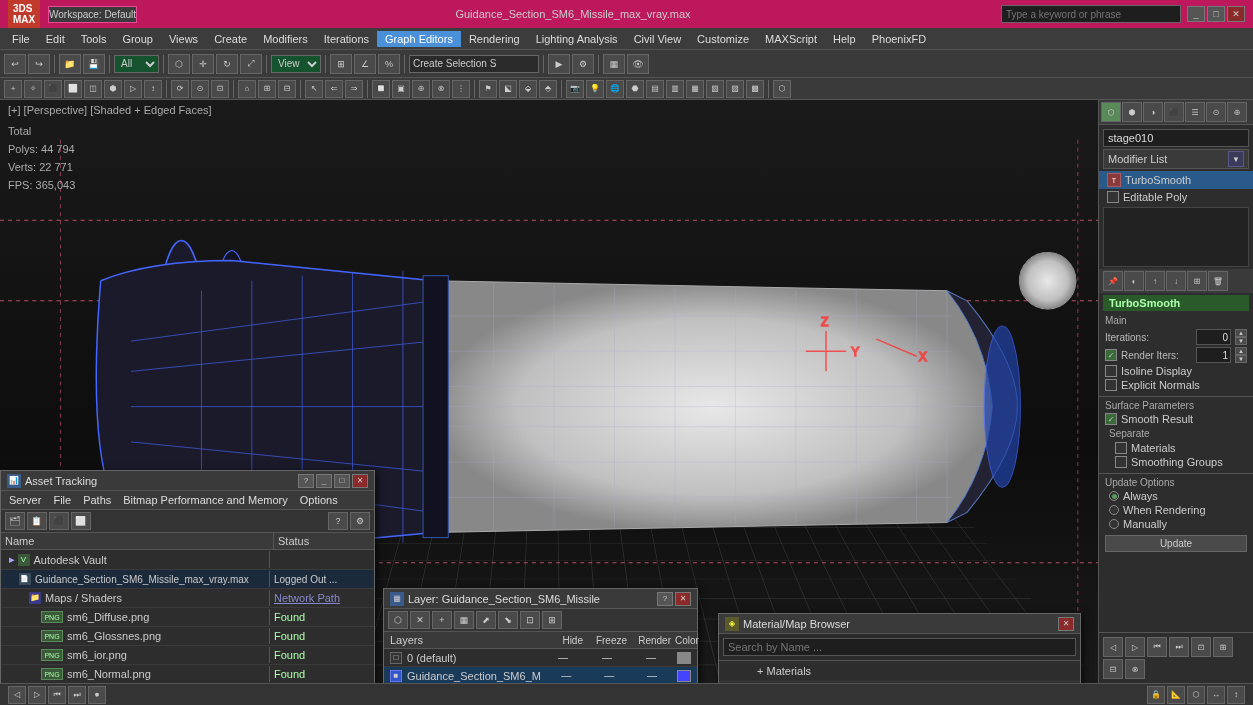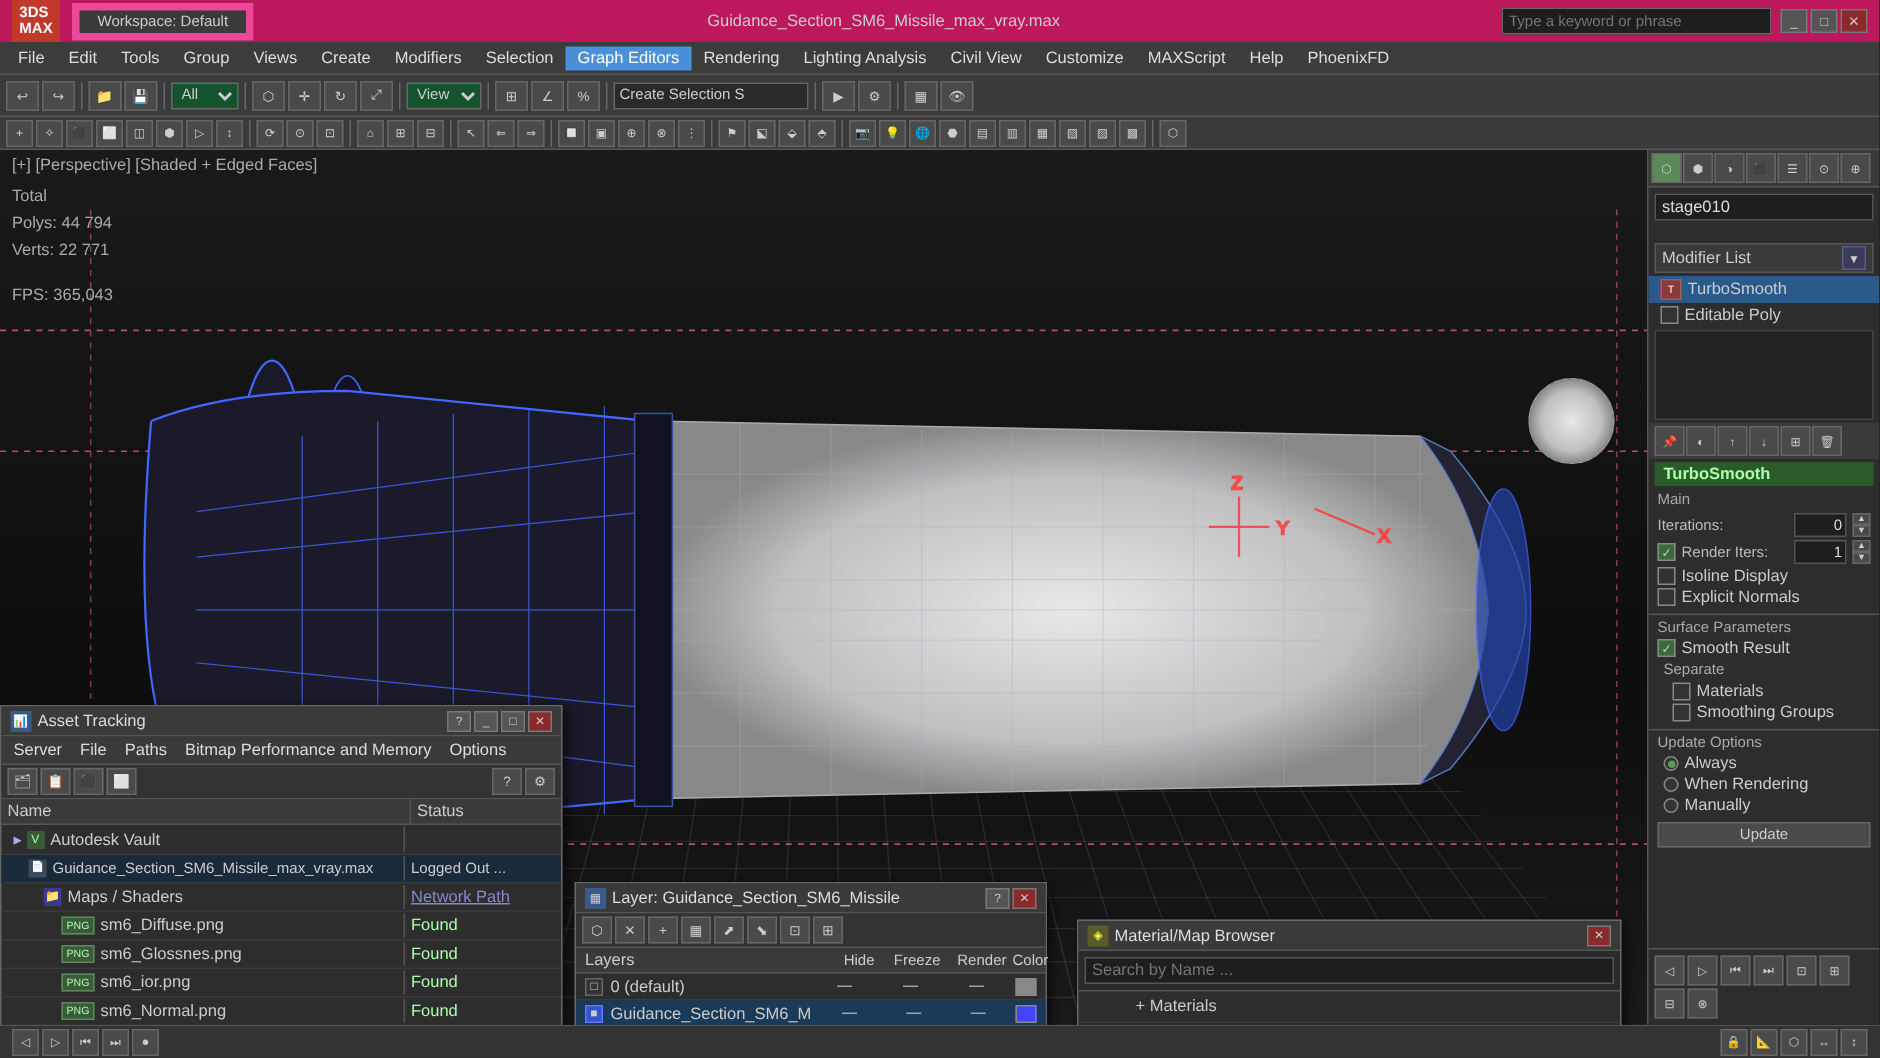--- a/index.html
+++ b/index.html
@@ -30,21 +30,21 @@
     .viewport-label { position: absolute; top: 4px; left: 8px; color: #aaa; font-size: 11px; z-index: 5; }
     .viewport-stats { position: absolute; top: 22px; left: 8px; color: #aaa; font-size: 11px; line-height: 18px; z-index: 5; }
 
     
     .missile-svg { position: absolute; top: 0; left: 0; width: 100%; height: 100%; }
 
     
     .right-panel { width: 155px; background: #2d2d2d; border-left: 1px solid #555; display: flex; flex-direction: column; overflow-y: auto; }
     .panel-icons-top { display: flex; background: #3a3a3a; border-bottom: 1px solid #555; padding: 2px; gap: 1px; }
     .panel-icon-btn { width: 20px; height: 20px; background: #4a4a4a; border: 1px solid #666; display: flex; align-items: center; justify-content: center; font-size: 8px; cursor: pointer; color: #ccc; }
-    .panel-name-field { background: #1e1e1e; border: 1px solid #555; color: #ddd; font-size: 11px; padding: 2px 4px; margin: 4px 4px 15px 4px; height: 18px; }
+    .panel-name-field { background: #1e1e1e; border: 1px solid #555; color: #ddd; font-size: 11px; padding: 2px 4px; margin: 4px 4px 2px 4px; height: 18px; }
     .modifier-list-header { display: flex; align-items: center; background: #3a3a3a; padding: 2px 4px; border: 1px solid #555; margin: 0 4px 2px 4px; height: 20px; }
     .modifier-list-label { flex: 1; font-size: 11px; color: #ccc; }
     .modifier-item { display: flex; align-items: center; padding: 2px 8px; font-size: 11px; cursor: pointer; gap: 4px; }
     .modifier-item.active { background: #2a5a8a; }
     .mod-icon { width: 14px; height: 14px; background: #8a3a3a; border: 1px solid #aa5a5a; display: flex; align-items: center; justify-content: center; font-size: 7px; color: white; }
     .mod-checkbox { width: 12px; height: 12px; border: 1px solid #888; background: #333; }
     .panel-icons-row { display: flex; background: #3a3a3a; padding: 2px 4px; gap: 1px; }
     .turbosmooth-header { background: #2a5a2a; color: #aaffaa; font-size: 11px; font-weight: bold; padding: 2px 6px; margin: 2px 4px; }
     .section-label { color: #aaa; font-size: 10px; padding: 2px 6px; }
     .param-row { display: flex; align-items: center; padding: 1px 6px; gap: 4px; }
@@ -120,39 +120,39 @@
       background-size: 40px 30px;
       transform: perspective(400px) rotateX(30deg);
       transform-origin: bottom;
     }
   </style>
 </head>
 <body>
 
 <div class="title-bar">
   <div class="title-bar-logo">3DS<br>MAX</div>
-  <span style="background:#3a3a3a;border:5px solid #ec4899;padding:2px 12px;font-size:10px;margin-right:8px;">Workspace: Default</span>
+  <span style="background:#3a3a3a;border:1px solid #ec4899;padding:2px 0;font-size:10px;margin-right:8px;">Workspace: Default</span>
   <span style="font-size:11px;flex:1;text-align:center;">Guidance_Section_SM6_Missile_max_vray.max</span>
   <input style="height: 18px; width: 180px; background: rgb(30, 30, 30); border: 1px solid rgb(102, 102, 102); color: rgb(204, 204, 204); font-size: 10px; padding: 0px 4px; margin-right: 6px;" placeholder="Type a keyword or phrase">
   <div style="display:flex;gap:2px;">
     <div class="title-btn">_</div>
     <div class="title-btn">□</div>
     <div class="title-btn" style="background:#8a2a2a;">✕</div>
   </div>
 </div>
 
 <div class="menu-bar">
   <div class="menu-item">File</div>
   <div class="menu-item">Edit</div>
   <div class="menu-item">Tools</div>
   <div class="menu-item">Group</div>
   <div class="menu-item">Views</div>
   <div class="menu-item">Create</div>
   <div class="menu-item">Modifiers</div>
-  <div class="menu-item">Selection</div>
+  <div class="menu-item">Iterations</div>
   <div class="menu-item active">Graph Editors</div>
   <div class="menu-item">Rendering</div>
   <div class="menu-item">Lighting Analysis</div>
   <div class="menu-item">Civil View</div>
   <div class="menu-item">Customize</div>
   <div class="menu-item">MAXScript</div>
   <div class="menu-item">Help</div>
   <div class="menu-item">PhoenixFD</div>
 </div>
 
@@ -319,21 +319,21 @@
 
       <circle cx="1040" cy="140" r="28" fill="url(#bodyGrad)" stroke="#888" stroke-width="1"></circle>
       <circle cx="1040" cy="140" r="28" fill="none" stroke="#aaa" stroke-width="0.5" stroke-dasharray="3,3"></circle>
     </svg>
 
     <div class="viewport-label">[+] [Perspective] [Shaded + Edged Faces]</div>
     <div class="viewport-stats">
       <div><span>Total</span></div>
       <div><span>Polys:</span> <span>44 794</span></div>
       <div><span>Verts:</span> <span>22 771</span></div>
-      <div style="margin-top:12px;text-align:right;"><span>FPS:</span> <span>365,043</span></div>
+      <div style="margin-top:0;text-align:right;"><span>FPS:</span> <span>365,043</span></div>
     </div>
   </div>
 
   <div class="right-panel">
     <div class="panel-icons-top">
       <div class="panel-icon-btn" style="background:#5a8a5a;">⬡</div>
       <div class="panel-icon-btn">⬢</div>
       <div class="panel-icon-btn">◑</div>
       <div class="panel-icon-btn">⬛</div>
       <div class="panel-icon-btn">☰</div>

